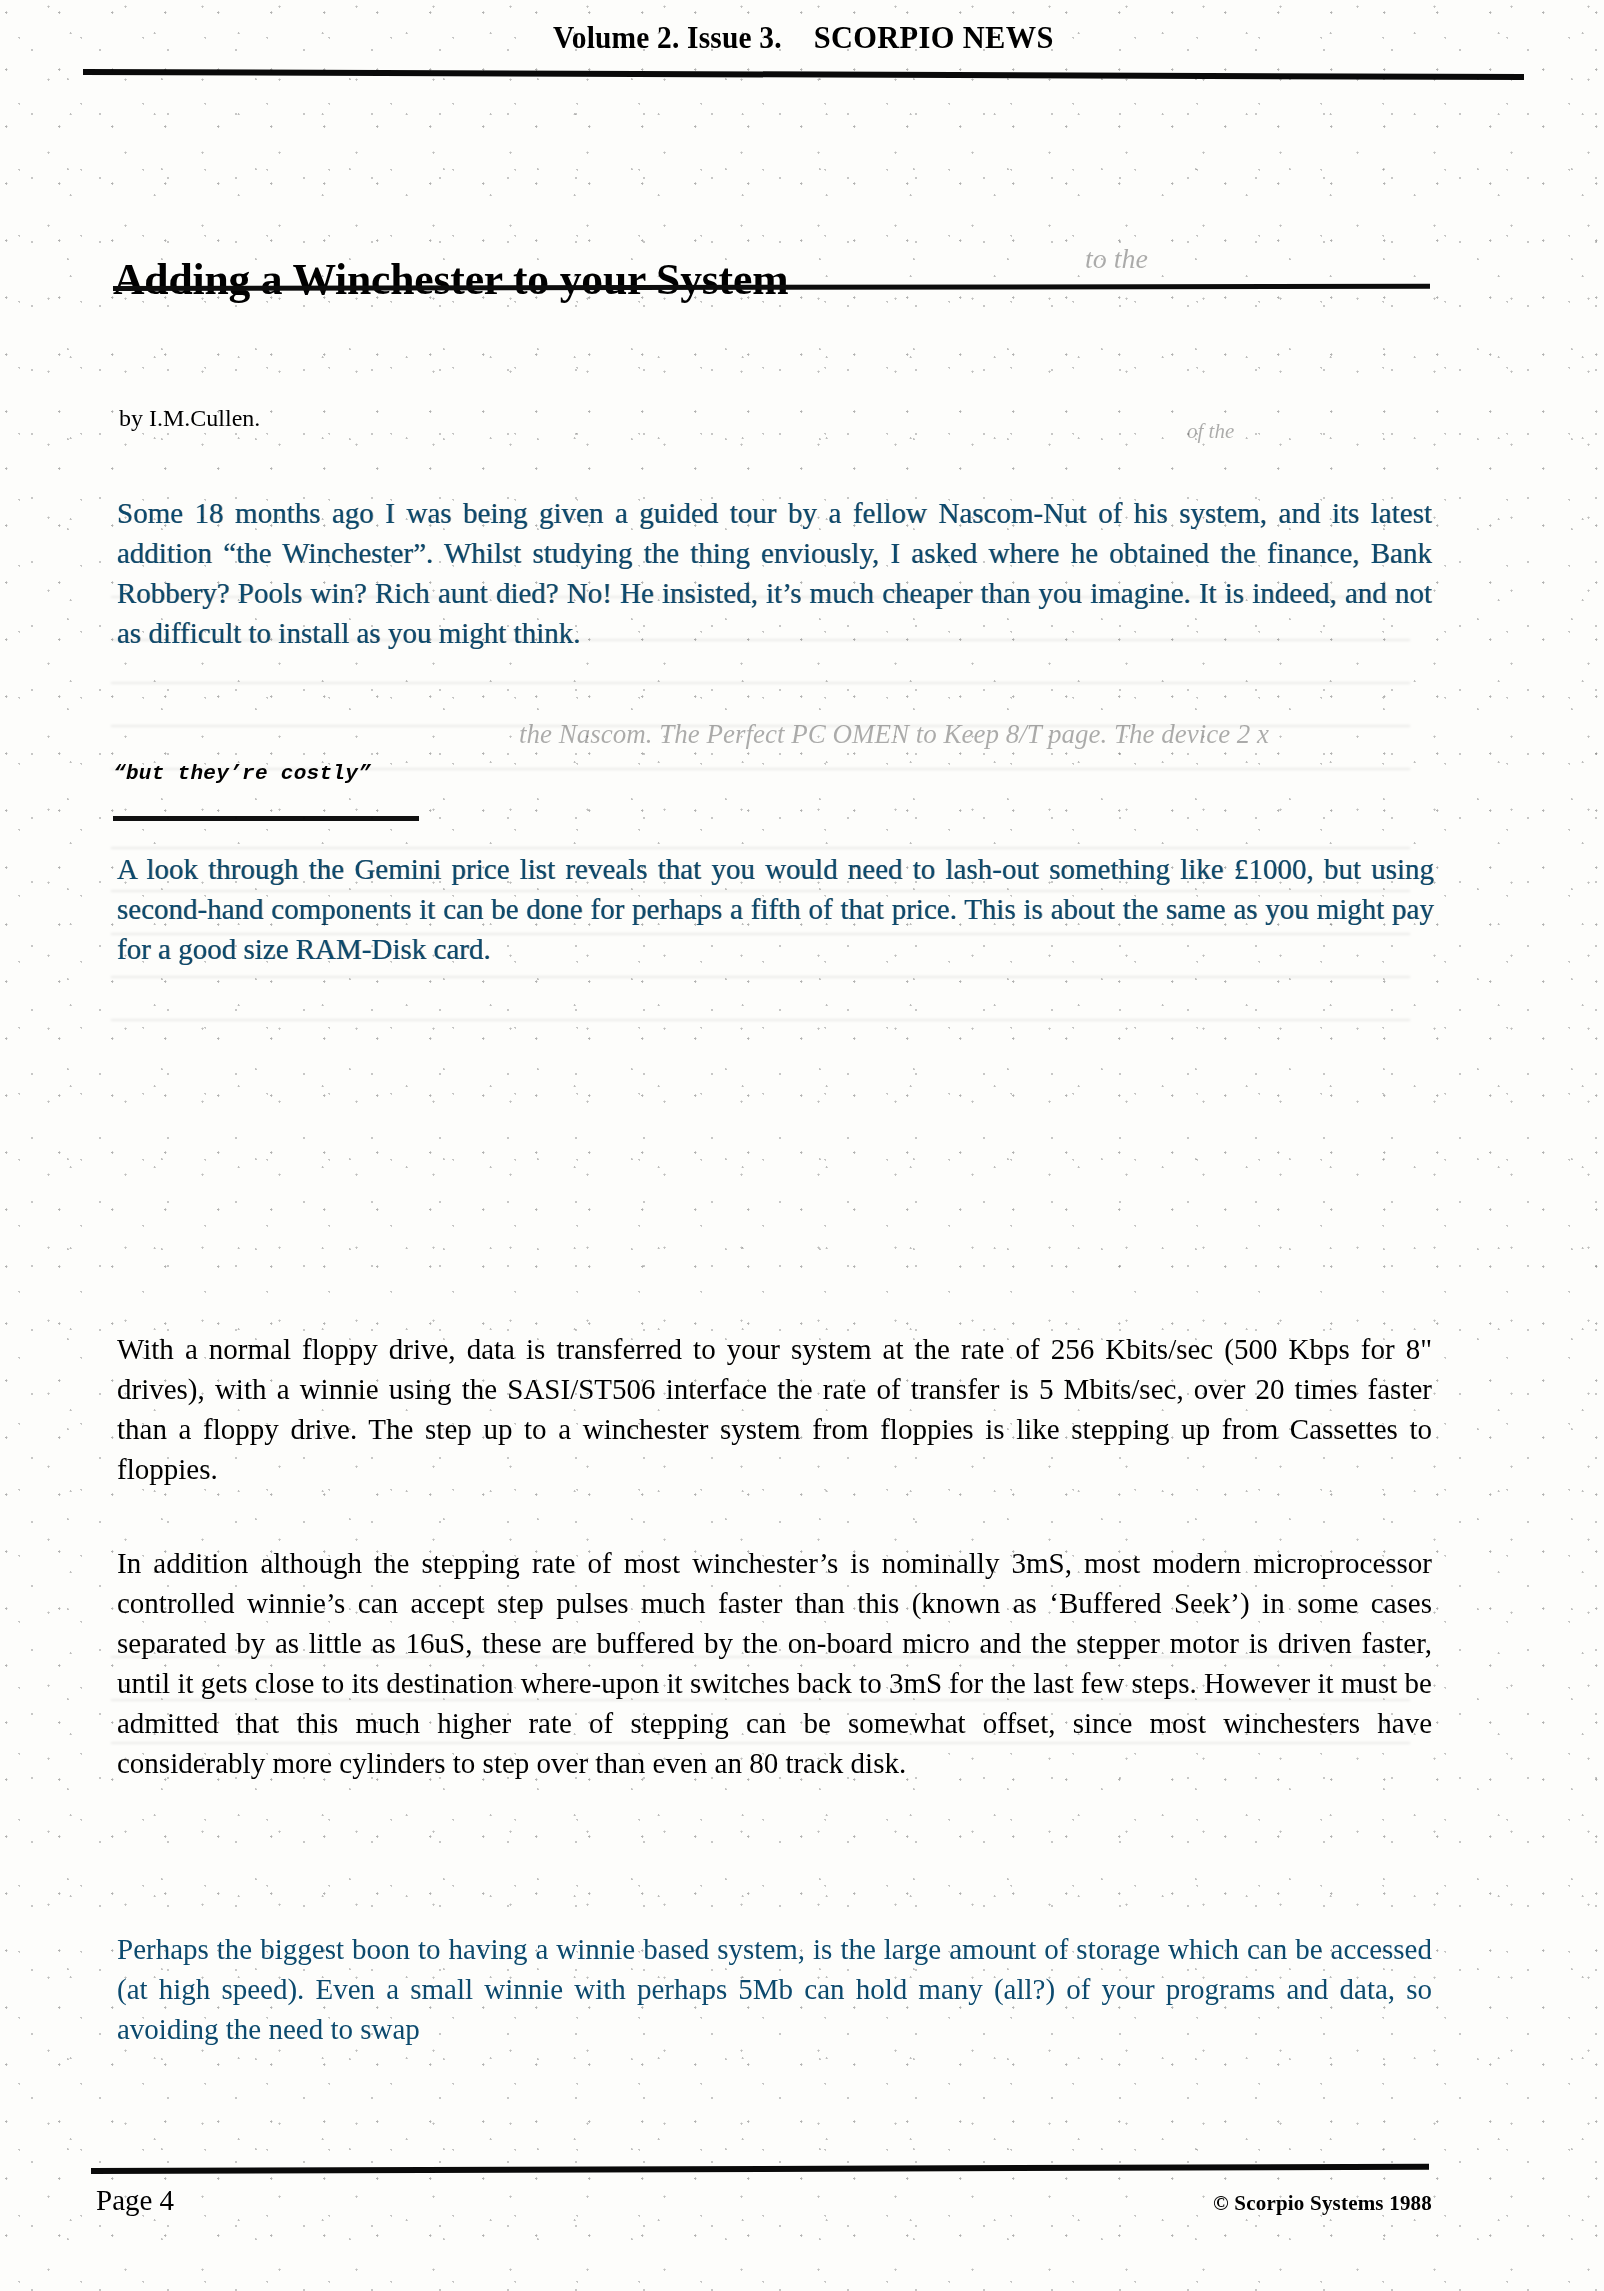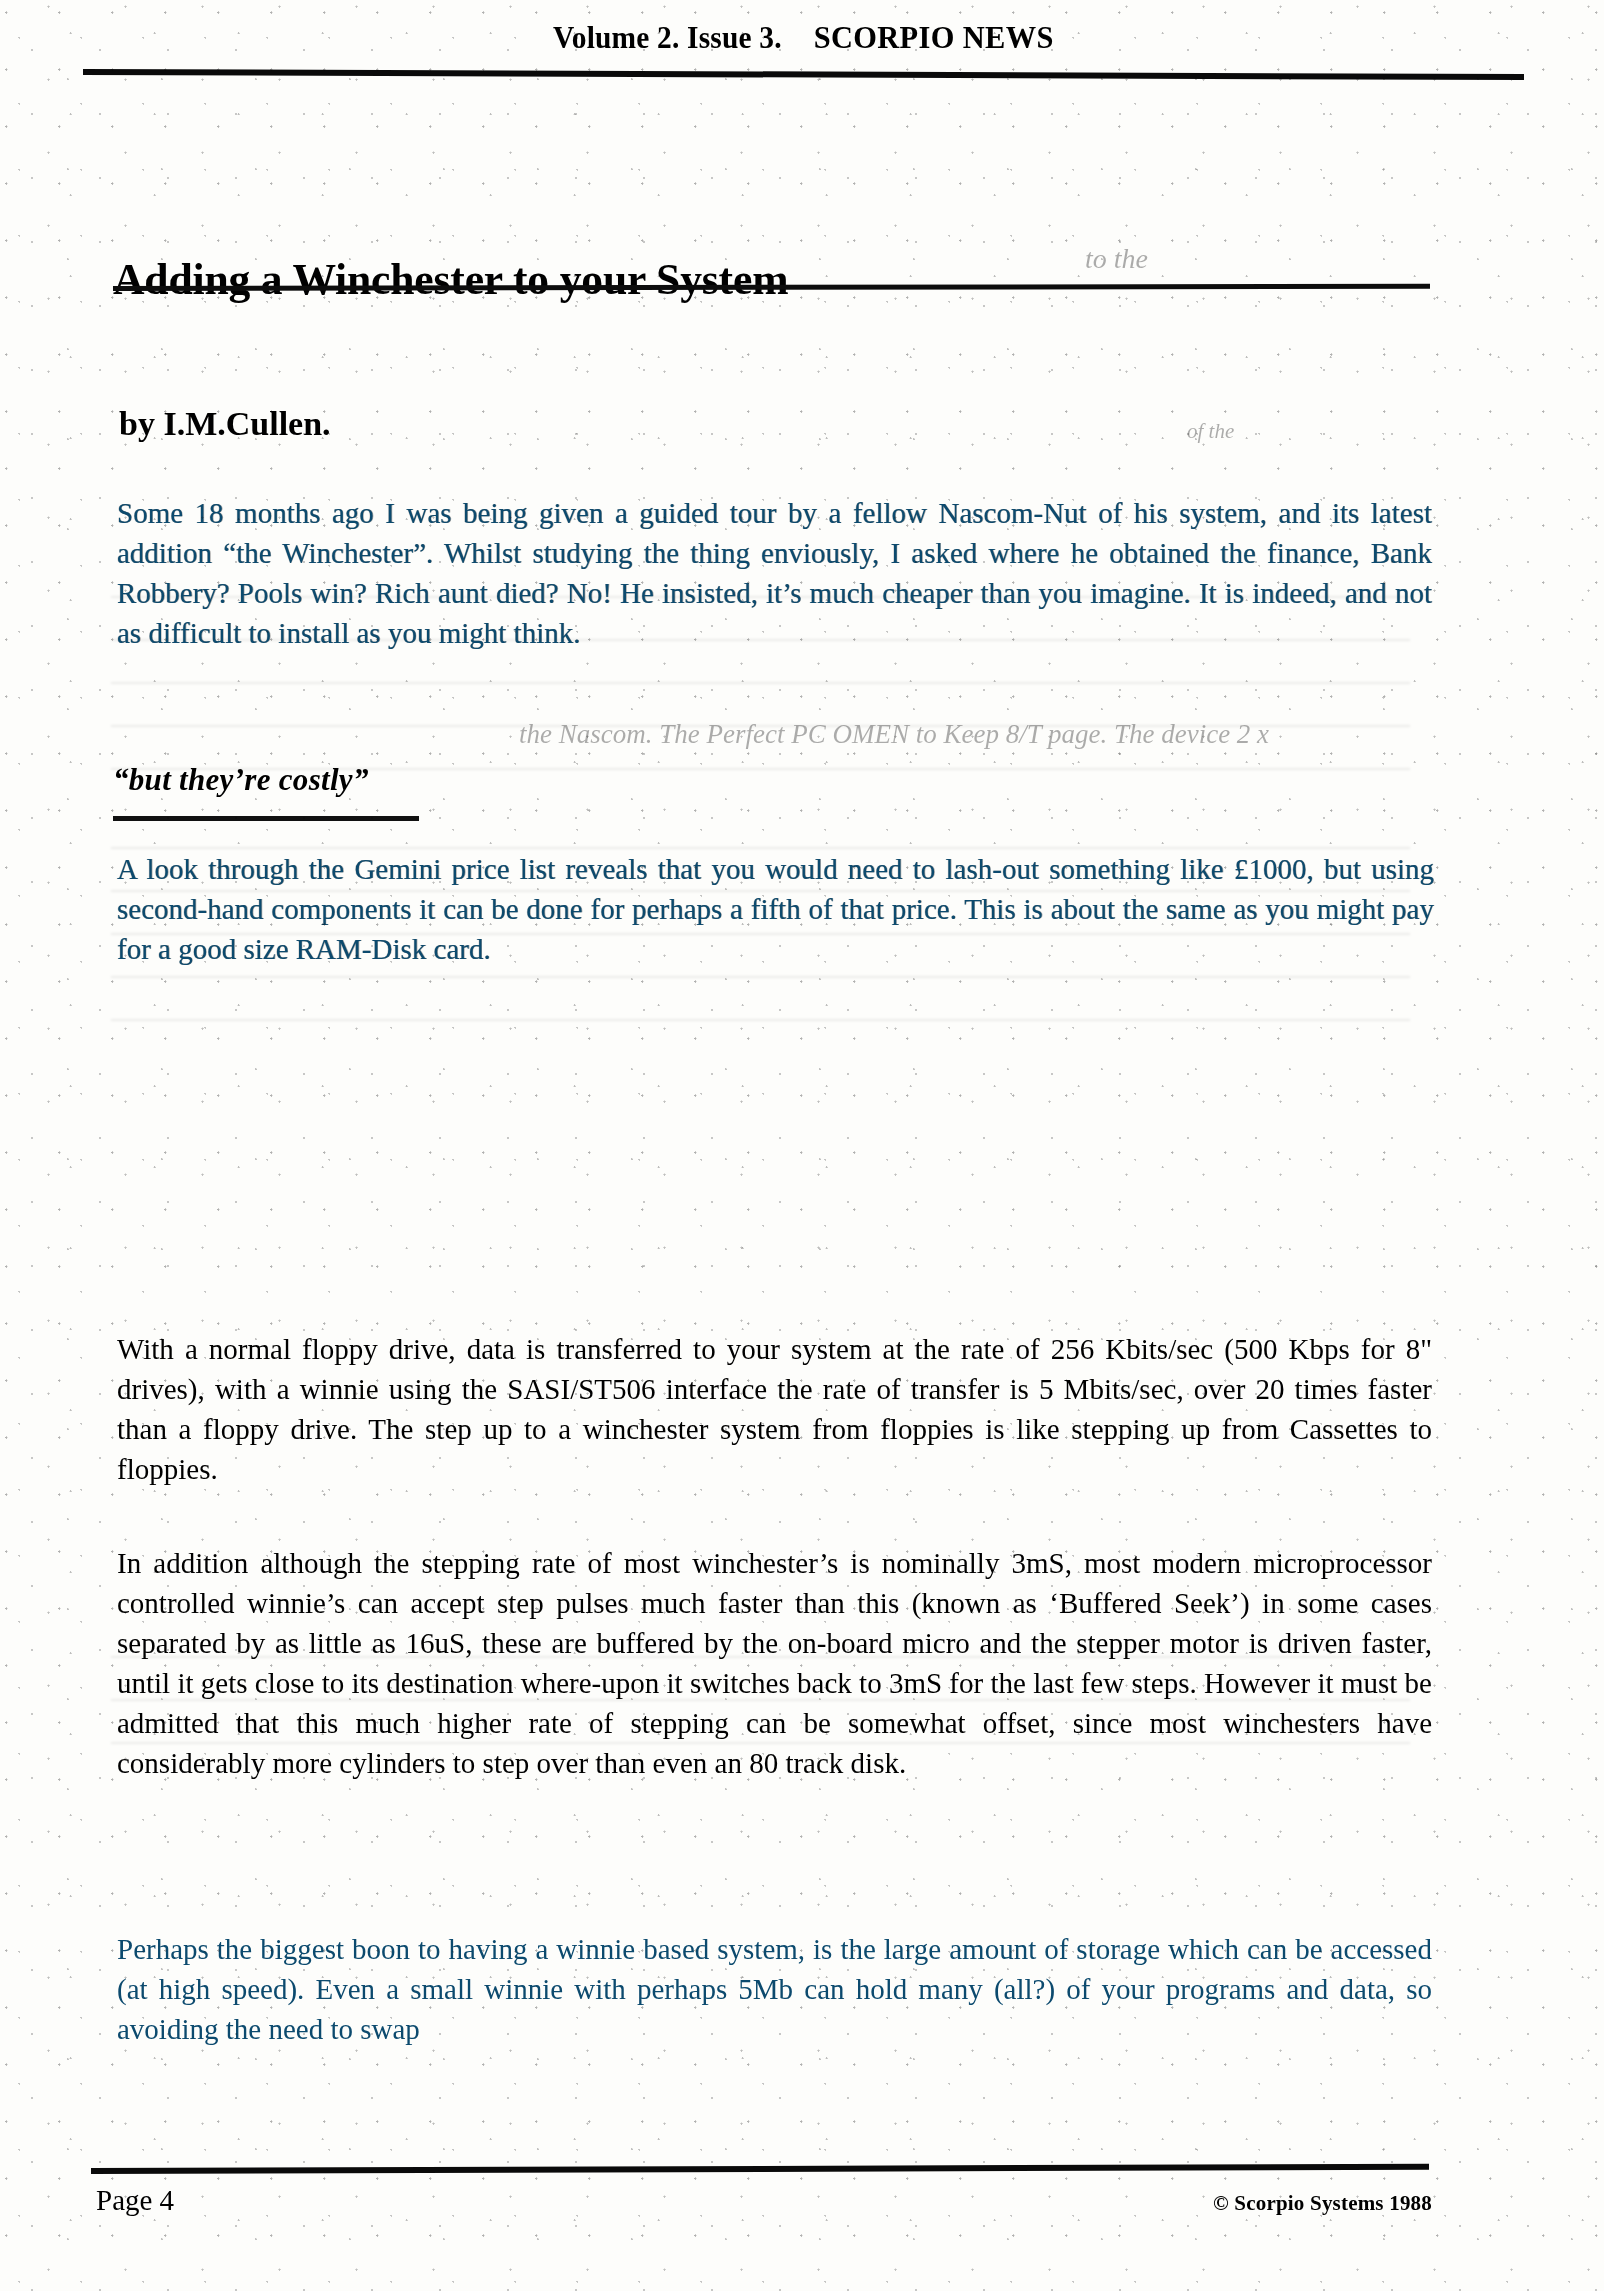--- a/index.html
+++ b/index.html
@@ -124,22 +124,22 @@
     z-index: 4;
     white-space: nowrap;
     filter: blur(0.6px);
   }
 
   
   .byline {
     position: absolute;
     left: 119px;
     top: 405px;
-    font-size: 34px;
-    font-weight: 700;
+    font-size: 24px;
+    font-weight: 400;
   }
 
   .body-col {
     position: absolute;
     left: 117px;
     width: 1315px;
     font-size: 29px;
     line-height: 40px;
     text-align: justify;
     z-index: 10;
@@ -151,24 +151,25 @@
   .p3 { top: 1143px; }
   .p4 { top: 1329px; }
   .p5 { top: 1543px; }
   .p6 { top: 1929px; }
 
   
   .subhead-costly {
     position: absolute;
     left: 113px;
     top: 762px;
-    font-size: 31px;
+    font-size: 21px;
     font-weight: 700;
     font-style: italic;
     letter-spacing: 0.3px;
+    font-family: Liberation Mono, monospace;
   }
   .rule-costly {
     position: absolute;
     left: 113px;
     top: 816px;
     width: 306px;
     height: 4.6px;
     background: #111;
   }
   .subhead-disks {

